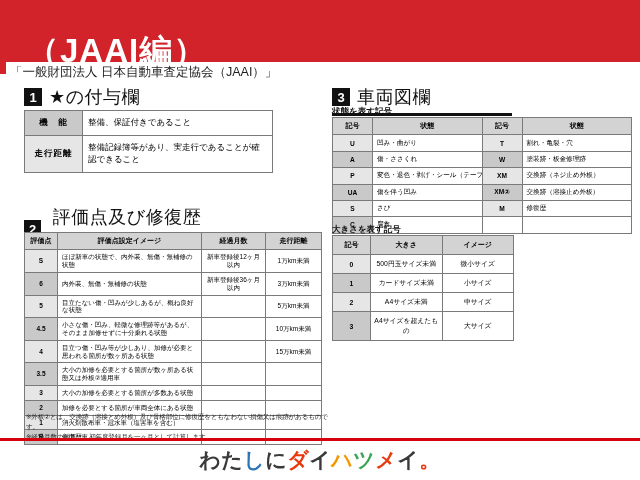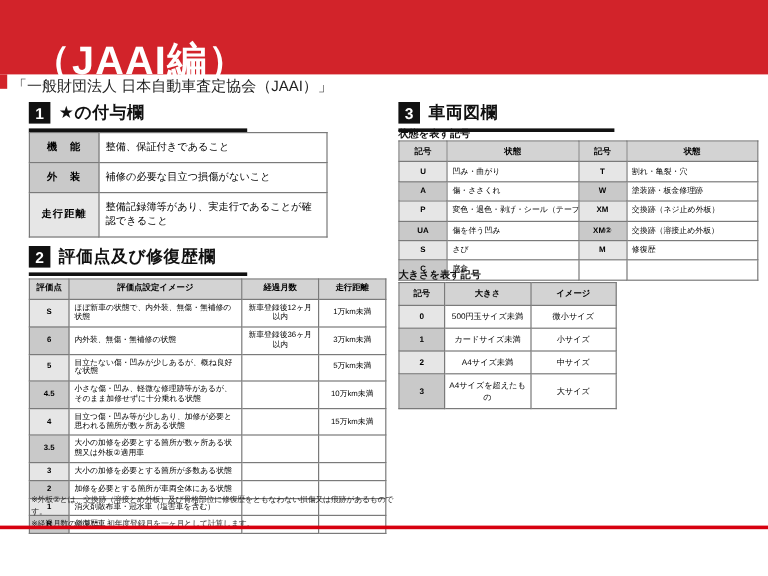--- a/index.html
+++ b/index.html
@@ -13,21 +13,21 @@
   .banner .ed  { color:#fff; font-size:33px; font-weight:bold; letter-spacing:1px;margin-top:40px; }
   .edge-tab { position:absolute; left:0; top:62px; width:6px; height:12px; background:#d2232a; }
 
   .subtitle { position:absolute; left:10px; top:64px; font-size:12.5px; font-weight:normal; color:#1f1f1f; }
 
   
   .sec-head { position:absolute; display:flex; align-items:center; gap:7px;
               border-bottom:3.5px solid #111; padding-bottom:4px; }
   .sec-num { background:#111; color:#fff; width:18px; height:18px; display:flex; align-items:center;
              justify-content:center; font-size:13px; font-weight:bold; }
-  .sec-ttl { font-size:14px; font-weight:bold; color:#111; letter-spacing:0.5px; }
+  .sec-ttl { font-size:18px; font-weight:normal; color:#111; letter-spacing:0.5px;text-align:center; }
 
   
   table { border-collapse:collapse; table-layout:fixed; }
   td,th { border:1px solid #7a7a7a; vertical-align:middle; }
   .hd { background:#d3d3d3; font-weight:bold; text-align:center; }
   .sym { text-align:center; font-weight:bold; }
   tr.odd  .sym { background:#e6e6e6; }
   tr.even .sym { background:#c9c9c9; }
   .txt { background:#fff; text-align:left; }
 
@@ -82,24 +82,20 @@
 <div class="sec-head" style="left:24px; top:85px; width:182px;">
   <span class="sec-num">1</span>
   <span class="sec-ttl">★の付与欄</span>
 </div>
 <table class="t1">
   <tbody>
       <tr class="odd">
     <td class="sym">機　能</td>
     <td class="txt">整備、保証付きであること</td>
   </tr>
-  <tr class="odd">
-    <td class="sym">外　装</td>
-    <td class="txt">補修の必要な目立つ損傷がないこと</td>
-  </tr>
   <tr class="even">
     <td class="sym">走行距離</td>
     <td class="txt">整備記録簿等があり、実走行であることが確認できること</td>
   </tr>
 </tbody>
   </table>
 
 <div class="sec-head" style="left:24px; top:205px; width:182px;">
   <span class="sec-num">2</span>
   <span class="sec-ttl">評価点及び修復歴欄</span>
@@ -257,13 +253,16 @@
   <tr class="even">
     <td class="sym cs">3</td>
     <td class="txt" style="text-align:center;">A4サイズを超えたもの</td>
     <td class="txt" style="text-align:center;">大サイズ</td>
   </tr>
 </tbody>
   </table>
 
 <div class="rule"></div>
 <div class="footer">
+  <div class="slogan">
+    <span style="color:#3a3a3a">わ</span><span style="color:#3a3a3a">た</span><span style="color:#2e75b6">し</span><span style="color:#3a3a3a">に</span><span style="color:#e8380d">ダ</span><span style="color:#3a3a3a">イ</span><span style="color:#f39800">ハ</span><span style="color:#3aa655">ツ</span><span style="color:#e8380d">メ</span><span style="color:#3a3a3a">イ</span><span style="color:#e8380d">。</span>
+  </div>
 </div>
 
 </body></html>

